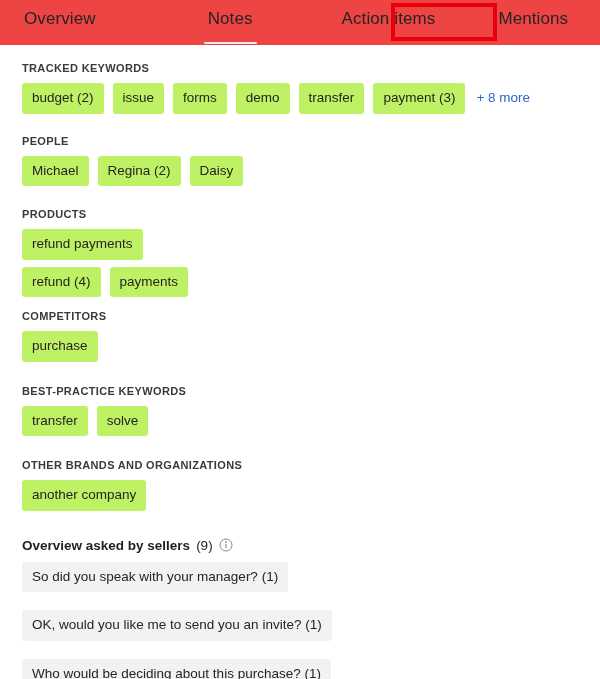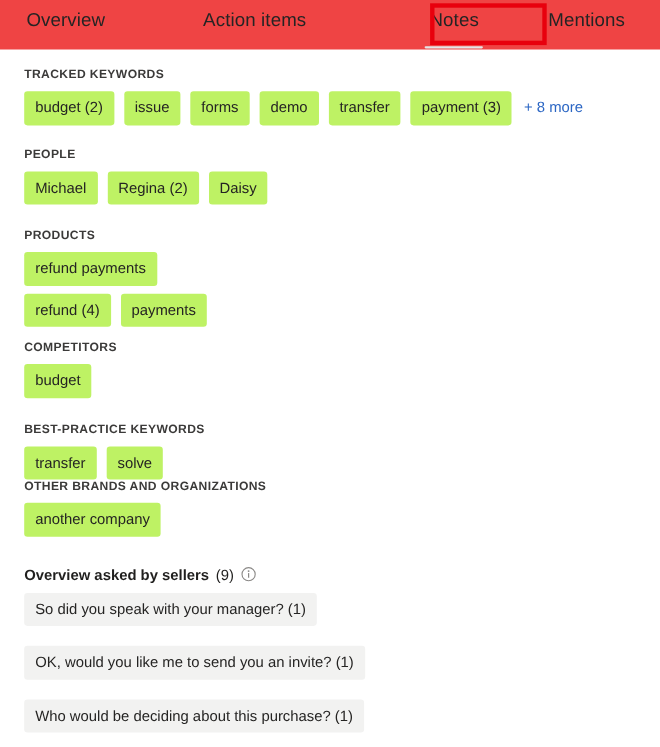--- a/index.html
+++ b/index.html
@@ -114,21 +114,21 @@
   .s-tracked    { margin-top: 17px; }
   .s-tracked .chips    { margin-top: 9px; }
   .s-people     { margin-top: 21px; }
   .s-people .chips     { margin-top: 9px; }
   .s-products   { margin-top: 22px; }
   .s-products .chips   { margin-top: 9px; }
   .s-competitors{ margin-top: 13px; }
   .s-competitors .chips{ margin-top: 9px; }
   .s-best       { margin-top: 23px; }
   .s-best .chips       { margin-top: 9px; }
-  .s-other      { }
+  .s-other      { margin-top: 23px; }
   .s-other .chips      { margin-top: 9px; }
 
   
   .qblock-sellers { margin-top: 27px; }
 
   .qheader {
     display: flex;
     align-items: center;
     gap: 6px;
     font-size: 13.5px;
@@ -164,22 +164,22 @@
     border-radius: 3px;
     white-space: nowrap;
     cursor: pointer;
   }
 </style>
 </head>
 <body>
 
 <div class="tabstrip">
   <button class="tab tab-overview">Overview</button>
+  <button class="tab tab-notes">Notes</button>
   <button class="tab tab-action">Action items</button>
-  <button class="tab tab-notes">Notes</button>
   <button class="tab tab-mentions">Mentions</button>
   <div class="annot-box"></div>
 </div>
 
 <div class="content">
 
   <div class="section s-tracked">
     <div class="section-title">TRACKED KEYWORDS</div>
     <div class="chips">
       <span class="chip">budget (2)</span>
@@ -206,21 +206,21 @@
     <div class="chips" style="max-width:190px;">
       <span class="chip">refund payments</span>
       <span class="chip">refund (4)</span>
       <span class="chip">payments</span>
     </div>
   </div>
 
   <div class="section s-competitors">
     <div class="section-title">COMPETITORS</div>
     <div class="chips">
-      <span class="chip">budget</span>
+      <span class="chip">purchase</span>
     </div>
   </div>
 
   <div class="section s-best">
     <div class="section-title">BEST-PRACTICE KEYWORDS</div>
     <div class="chips">
       <span class="chip">transfer</span>
       <span class="chip">solve</span>
     </div>
   </div>

